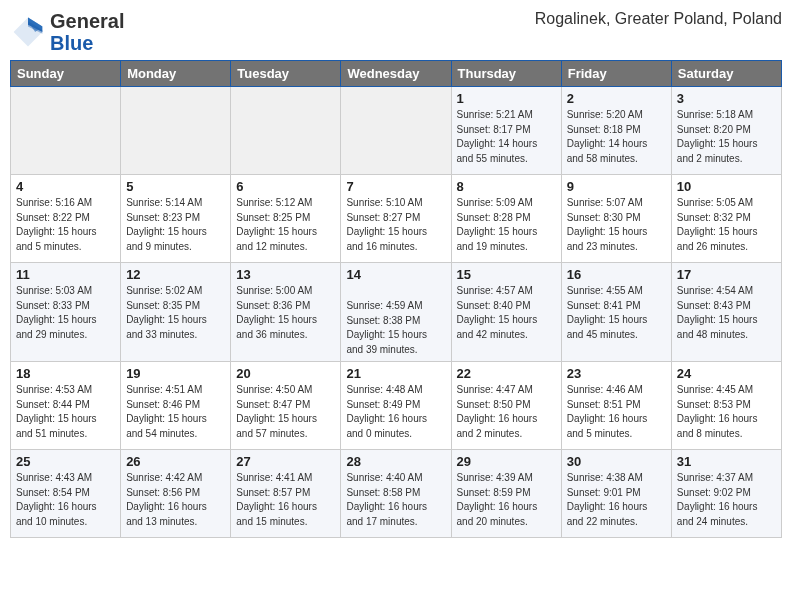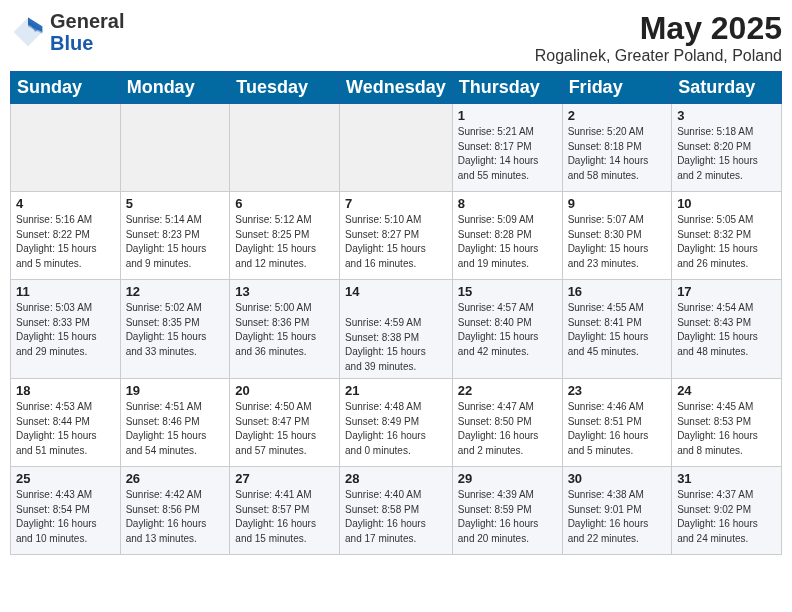--- a/index.html
+++ b/index.html
@@ -45,23 +45,23 @@
     .location {
       font-size: 16px;
       color: #333;
     }
     .calendar {
       width: 100%;
       border-collapse: collapse;
       border: 1px solid #ccc;
     }
     .calendar th {
-      background-color: #0369a1;
+      background-color: #737373;
       color: #fff;
-      font-size: 18px;
+      font-size: 13px;
       font-weight: bold;
       padding: 5px 6px;
       border: 1px solid #1a5aaa;
       text-align: left;
     }
     .calendar td {
       width: 14.28%;
       vertical-align: top;
       border: 1px solid #ccc;
       padding: 4px 5px;
@@ -105,21 +105,20 @@
       <polygon points="20,4 36,14 28,20 20,8" fill="#2a6ebb" opacity="0.6"></polygon>
       <polygon points="20,4 36,14 36,20 20,12" fill="#2a6ebb"></polygon>
       <polygon points="20,8 36,18 36,22 20,14" fill="#1a5aaa" opacity="0.4"></polygon>
     </svg>
     <div class="logo-text">
       <span class="general">General</span>
       <span class="blue">Blue</span>
     </div>
   </div>
   <div class="title-block">
-    <div class="month-year">May 2025</div>
     <div class="location">Rogalinek, Greater Poland, Poland</div>
   </div>
 </div>
 
 <table class="calendar">
   <thead>
     <tr>
       <th>Sunday</th>
       <th>Monday</th>
       <th>Tuesday</th>

